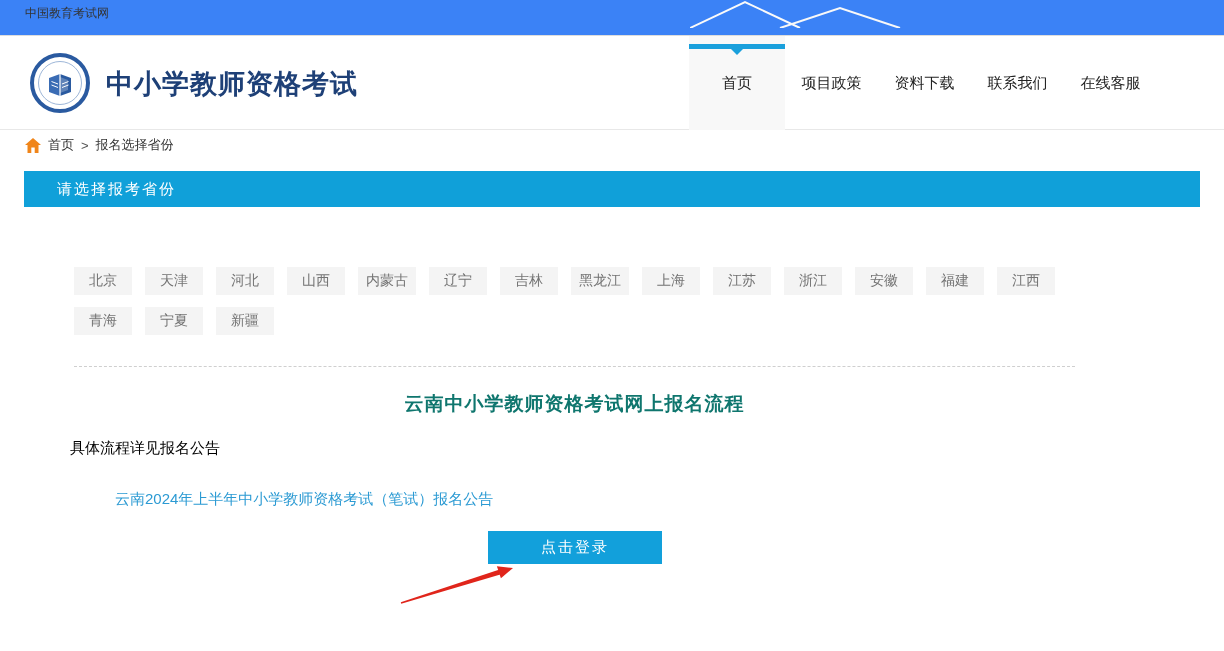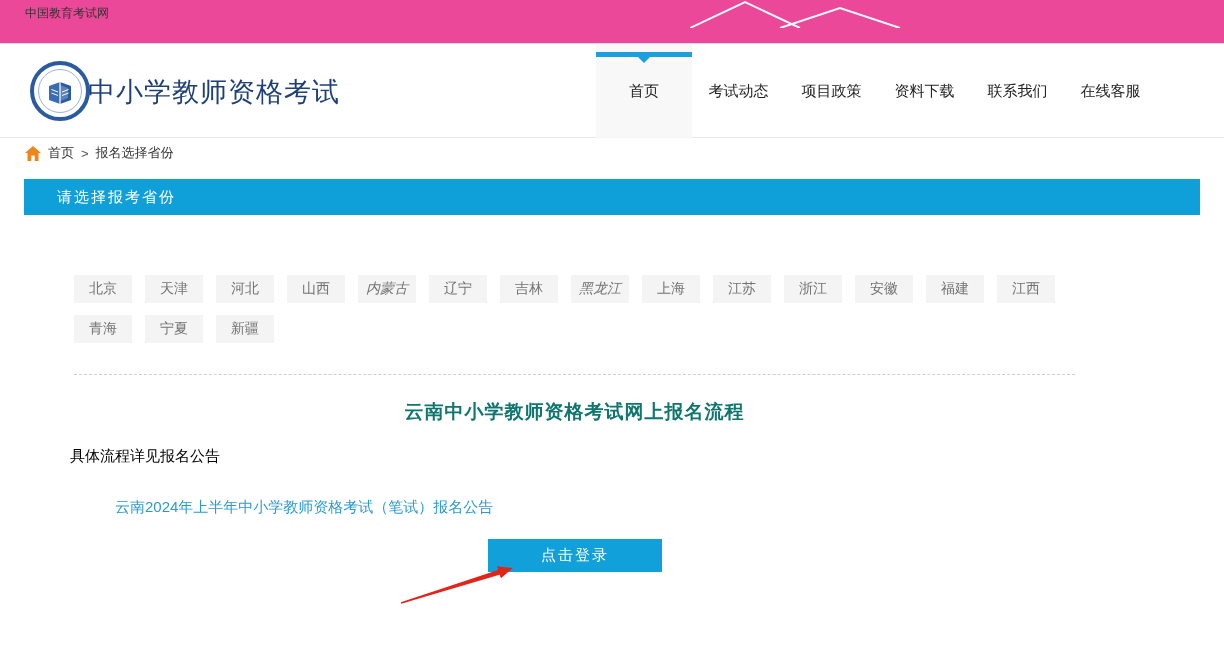--- a/index.html
+++ b/index.html
@@ -1,31 +1,31 @@
 <!DOCTYPE html>
 <html><head>
 <meta charset="utf-8">
 <style>
   * { margin:0; padding:0; box-sizing:border-box; }
   html,body { width:1224px; height:651px; background:#fff; overflow:hidden;
     font-family:"Liberation Sans","DejaVu Sans",sans-serif; }
   .page { position:relative; width:1224px; height:651px; background:#fff; }
 
   
-  .topbar { position:relative; height:44px; background:#ec4899; border-bottom:1px solid #dddddd;
+  .topbar { position:relative; height:36px; background:#3b82f6; border-bottom:1px solid #dddddd;
     font-size:12px; color:#333; line-height:27px; padding-left:25px; overflow:hidden; }
   .topbar .mountains { position:absolute; left:690px; top:0; pointer-events:none; }
 
   
   .header { position:relative; height:94px; background:#fff; border-bottom:1px solid #e8e8e8; }
   .logo-badge { position:absolute; left:30px; top:17px; width:60px; height:60px; border-radius:50%;
     border:4px solid #2a5aa0; background:#fff; display:flex; align-items:center; justify-content:center; }
   .logo-badge .inner-ring { width:44px; height:44px; border-radius:50%; border:1px solid #9db6d8;
     display:flex; align-items:center; justify-content:center; }
-  .site-title { position:absolute; left:88px; top:30px; font-size:27px; font-weight:normal;
+  .site-title { position:absolute; left:106px; top:30px; font-size:27px; font-weight:bold;
     color:#1e4077; letter-spacing:1px; }
 
   
   .nav { position:absolute; right:67px; top:0; height:94px; display:flex; }
   .nav-item { width:93px; height:94px; display:flex; align-items:center; justify-content:center;
     font-size:15px; color:#222; cursor:pointer; position:relative; }
   .nav-item.active { width:96px; background:#f8f8f8; }
   .nav-item.active::before { content:""; position:absolute; left:0; top:8px; width:100%; height:5px;
     background:#1aa0dc; }
   .nav-item.active::after { content:""; position:absolute; left:50%; top:13px; margin-left:-6px;
@@ -38,21 +38,21 @@
 
   
   .banner { margin:11px 24px 0 24px; height:36px; background:#10a0d9; color:#fff; font-size:15px;
     display:flex; align-items:center; padding-left:33px; letter-spacing:2px; }
 
   
   .provinces { margin:60px 0 0 74px; }
   .prov-row { display:flex; gap:13px; margin-bottom:12px; }
   .prov-btn { width:58px; height:28px; background:#f4f4f4; display:flex; align-items:center;
     justify-content:center; font-size:14px; color:#737373; cursor:pointer; position:relative; }
-  .prov-btn.wide3 { letter-spacing:0;font-style:italic; }
+  .prov-btn.wide3 { letter-spacing:0; }
   .prov-btn.selected { background:#18a6e2; color:#fff; }
   .red-highlight { position:absolute; left:-8px; right:-9px; top:-9px; bottom:-9px;
     border:3px solid #e2231a; border-radius:2px; pointer-events:none; }
 
   .divider { margin:31px 149px 0 74px; border-top:1px dashed #cfcfcf; height:0; }
 
   .flow-title { margin:24px 149px 0 74px; text-align:center; font-size:19px; font-weight:bold;
     color:#0f766e; letter-spacing:1px; }
   .flow-note { margin:22px 0 0 70px; font-size:15px; color:#000; }
   .flow-link { display:inline-block; margin:32px 0 0 115px; font-size:15px; color:#2b9ad3;
@@ -88,23 +88,20 @@
           <path d="M15 6 L15 28" stroke="#fff" stroke-width="1.2"></path>
           <path d="M6.5 13.5 L13 16 M6.5 17 L13 19.5 M17 16 L23.5 13.5 M17 19.5 L23.5 17" stroke="#fff" stroke-width="1"></path>
         </svg>
       </div>
     </div>
     <div class="site-title">中小学教师资格考试</div>
 
     <div class="nav">
       <div class="nav-item active">
           <span>首页</span>
-        </div>
-      <div class="nav-item">
-          <span>考试动态</span>
         </div>
       <div class="nav-item">
           <span>项目政策</span>
         </div>
       <div class="nav-item">
           <span>资料下载</span>
         </div>
       <div class="nav-item">
           <span>联系我们</span>
         </div>

